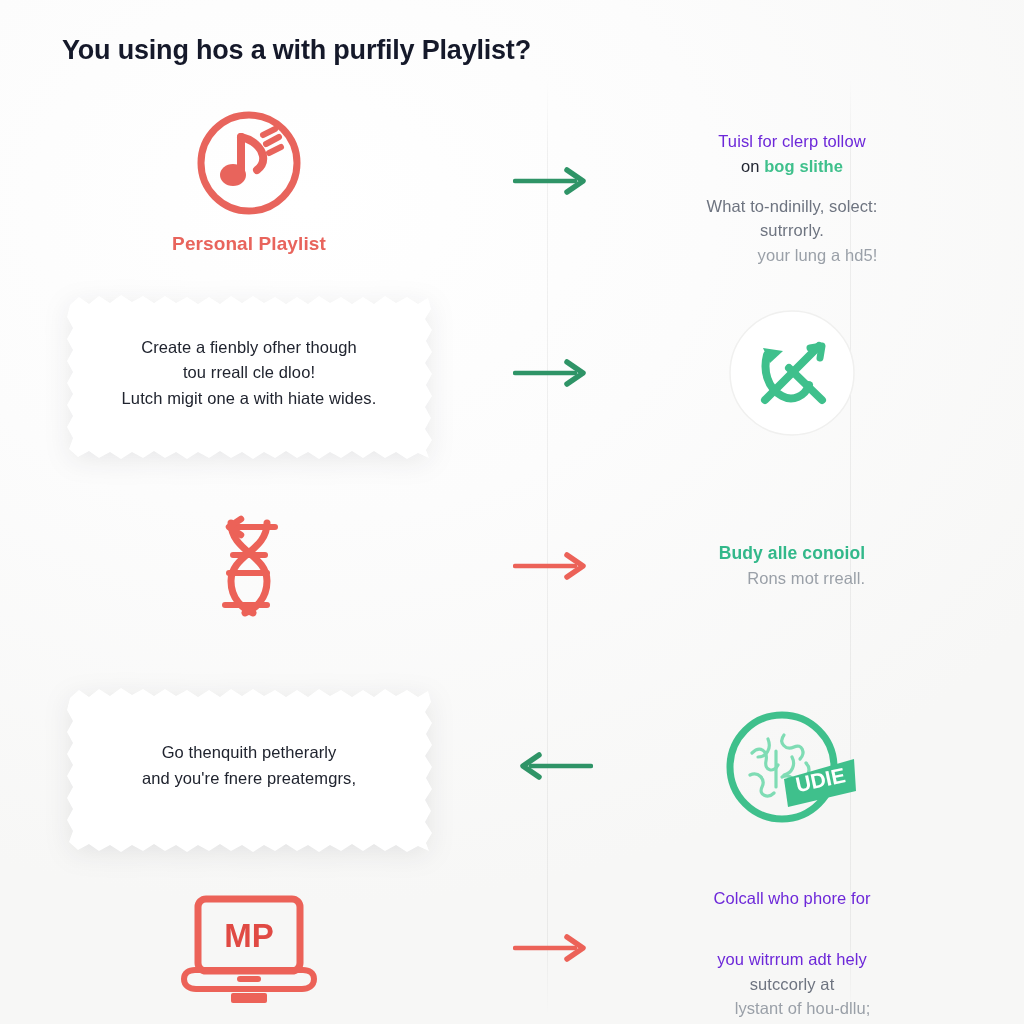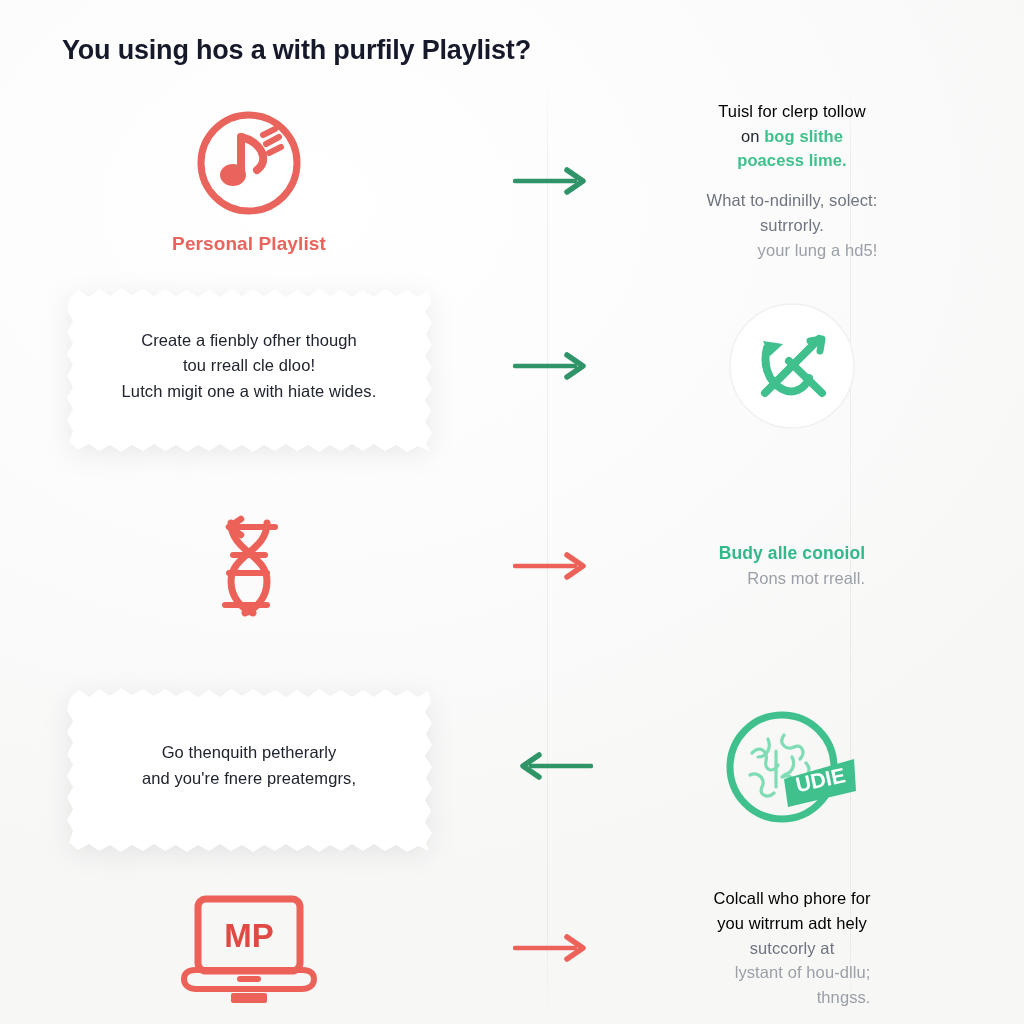--- a/index.html
+++ b/index.html
@@ -56,21 +56,21 @@
   }
 
   .row {
     position: absolute;
     left: 0;
     width: 1024px;
     display: flex;
     align-items: center;
   }
   .row.r1 { top: 0px;   height: 205px; }
-  .row.r2 { top: 188px; height: 200px; }
+  .row.r2 { top: 195px; height: 200px; }
   .row.r3 { top: 395px; height: 185px; }
   .row.r4 { top: 590px; height: 195px; }
   .row.r5 { top: 785px; height: 170px; }
 
   .cell-left {
     width: 498px;
     display: flex;
     align-items: center;
     justify-content: center;
     flex-shrink: 0;
@@ -135,21 +135,21 @@
   
   .text-block {
     text-align: center;
     max-width: 360px;
   }
   .tb-line {
     font-size: 16.5px;
     line-height: 1.5;
     letter-spacing: 0.1px;
   }
-  .tb-line.dark      { color: #000000; }
+  .tb-line.dark      { color: #6d28d9; margin-top: 36px; }
   .tb-line.green     { color: #3fc08c; font-weight: 700; }
   .tb-line.greenbold { color: #32b88a; font-weight: 700; font-size: 17.5px; }
   .tb-line.grey      { color: #9aa0a8; text-align: right; }
   .tb-line.midgrey   { color: #6e7480; }
   .tb-gap { height: 15px; }
 
   .inline-green { color: #3fc08c; font-weight: 700; }
   .inline-dark  { color: #232733; }
 </style>
 </head>
@@ -180,21 +180,20 @@
     <div class="cell-arrow">
       <svg class="arrow" width="80" height="30" viewBox="0 0 80 30">
         <path d="M2 15 L62 15" stroke="#2f9467" stroke-width="4.5" stroke-linecap="round" fill="none"></path>
         <path d="M54 4 L70 15 L54 26" stroke="#2f9467" stroke-width="5.5" stroke-linecap="round" stroke-linejoin="round" fill="none"></path>
       </svg>
     </div>
     <div class="cell-right">
       <div class="text-block">
         <div class="tb-line dark">Tuisl for clerp tollow</div>
         <div class="tb-line"><span class="inline-dark">on </span><span class="inline-green">bog slithe</span></div>
-        <div class="tb-line green">poacess lime.</div>
         <div class="tb-gap"></div>
         <div class="tb-line midgrey">What to-ndinilly, solect:</div>
         <div class="tb-line midgrey">sutrrorly.</div>
         <div class="tb-line grey">your lung a hd5!</div>
       </div>
     </div>
   </div>
 
   <div class="row r2">
     <div class="cell-left">

